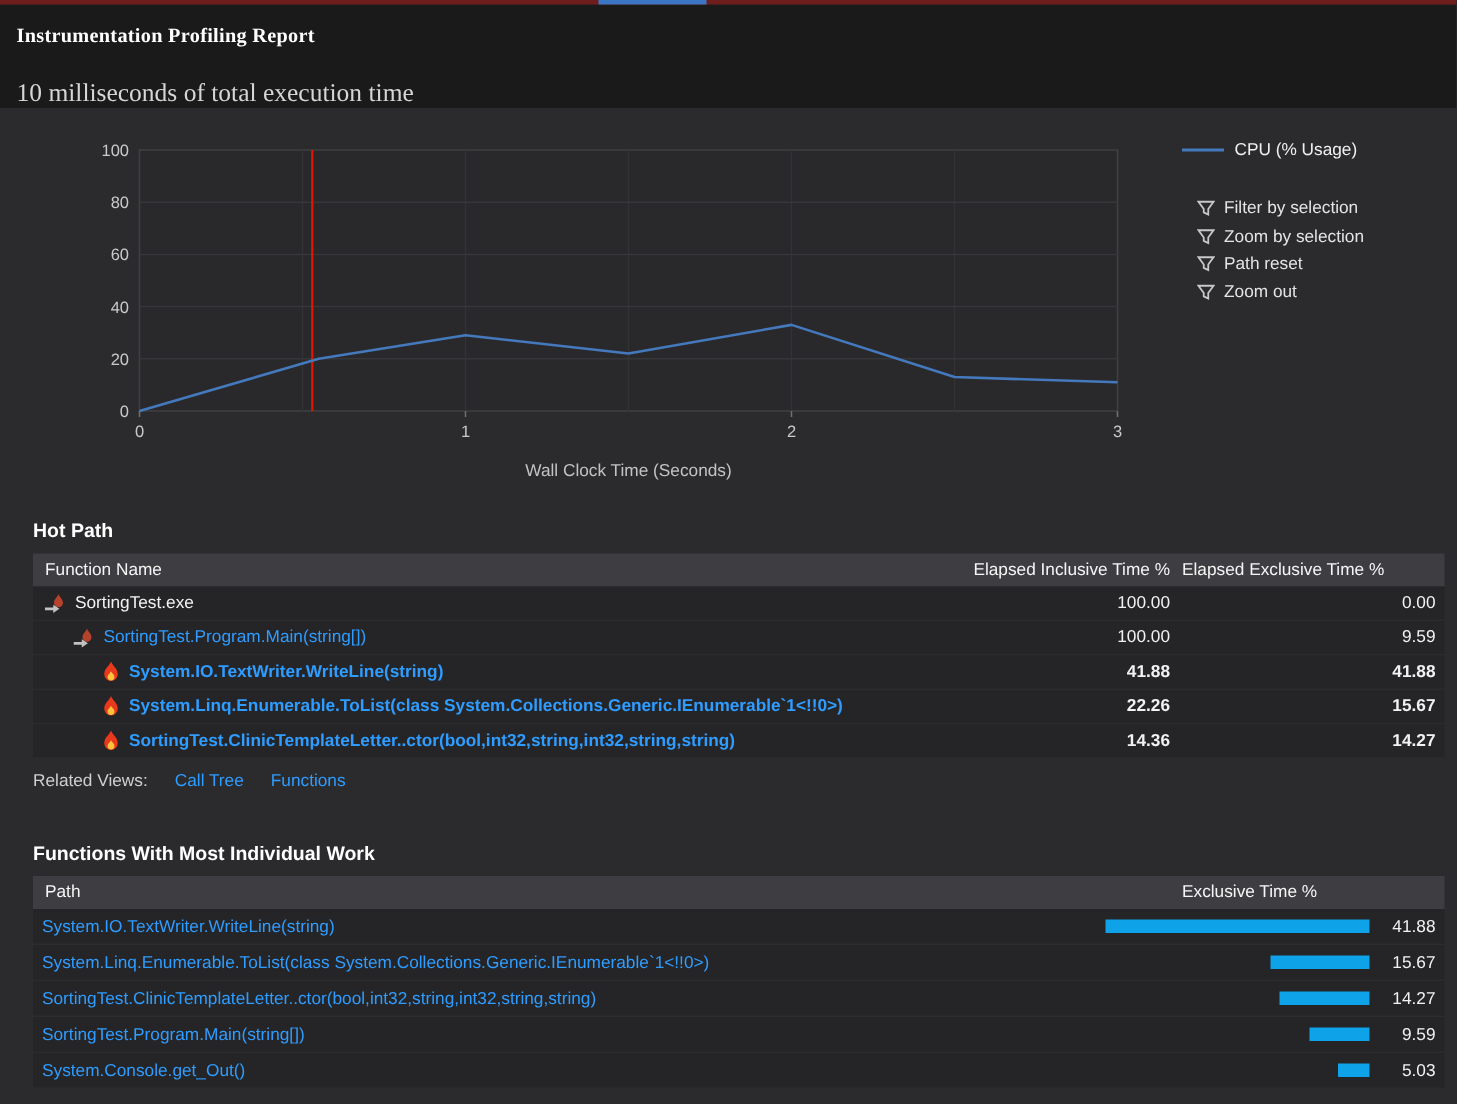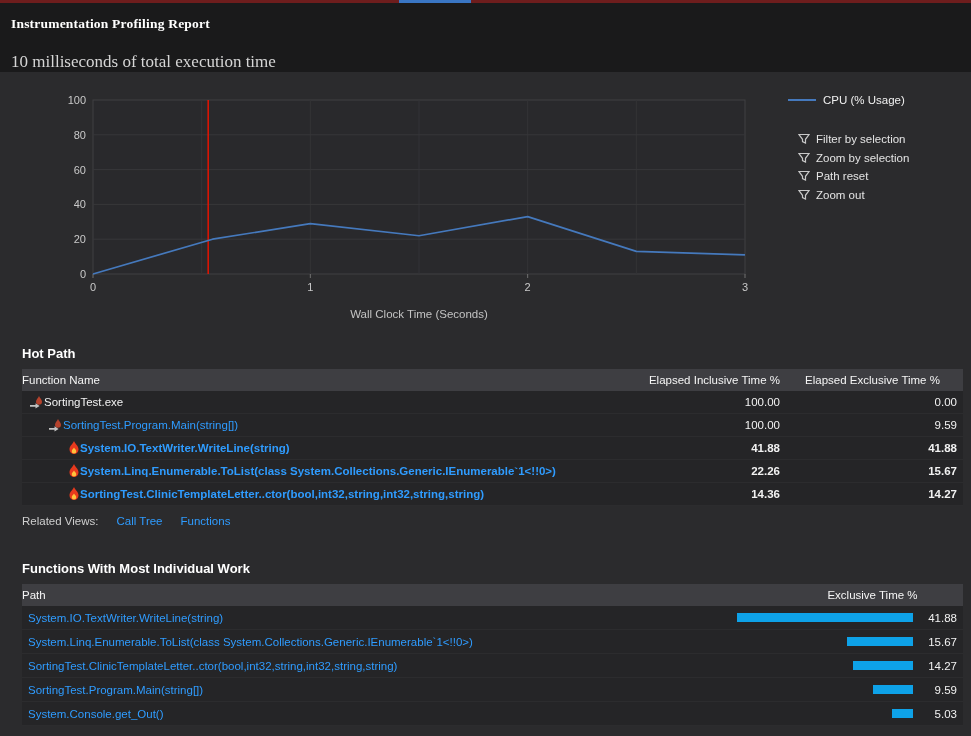--- a/index.html
+++ b/index.html
@@ -32,26 +32,26 @@
   .tool-link { display:flex; align-items:center; gap:6px; height:18.5px; color:#e4e4e4; cursor:pointer; }
   .tool-link svg { flex:0 0 auto; }
 
   
   .section-heading { margin:16px 0 8px 22px; font-size:13px; font-weight:bold; color:#ffffff; }
   .section-heading.second { margin-top:34px; }
 
   
   .tbl { margin:0 8px 0 22px; width:941px; font-size:11.5px; }
   .thead { display:flex; align-items:center; background:#3e3e42; height:22px; color:#f5f5f5; }
-  .th-name { flex:1; padding-left:0; }
+  .th-name { flex:1; padding-left:8px; }
   .th-num { width:180px; text-align:right; padding-right:8px; }
-  .th-num2 { width:175px; text-align:center; padding-right:6px; }
+  .th-num2 { width:175px; text-align:left; padding-right:6px; }
 
   .hp-row { display:flex; align-items:center; height:23px; background:#252527; border-bottom:1px solid #2c2c2e; }
-  .hp-name { flex:1; display:flex; align-items:center; overflow:hidden; white-space:nowrap; }
+  .hp-name { flex:1; display:flex; align-items:center; gap:6px; overflow:hidden; white-space:nowrap; }
   .ind-0 { padding-left:8px; } .ind-1 { padding-left:27px; } .ind-2 { padding-left:46px; }
   .fn.plain { color:#f2f2f2; }
   .fn.link { color:#2f9cff; cursor:pointer; }
   .fn.link-bold { color:#2f9cff; font-weight:bold; cursor:pointer; }
   .hp-val { width:180px; text-align:right; padding-right:8px; color:#f2f2f2; }
   .hp-val.v2 { width:175px; padding-right:6px; }
   .hp-val.b { font-weight:bold; }
   .icon { display:inline-flex; align-items:center; }
 
   .related { margin:9px 0 0 22px; font-size:11.5px; color:#cfcfcf; display:flex; gap:18px; }

